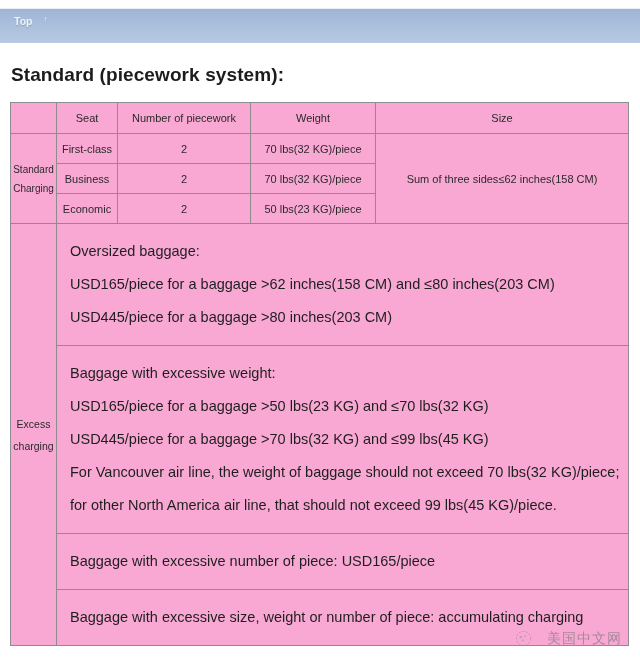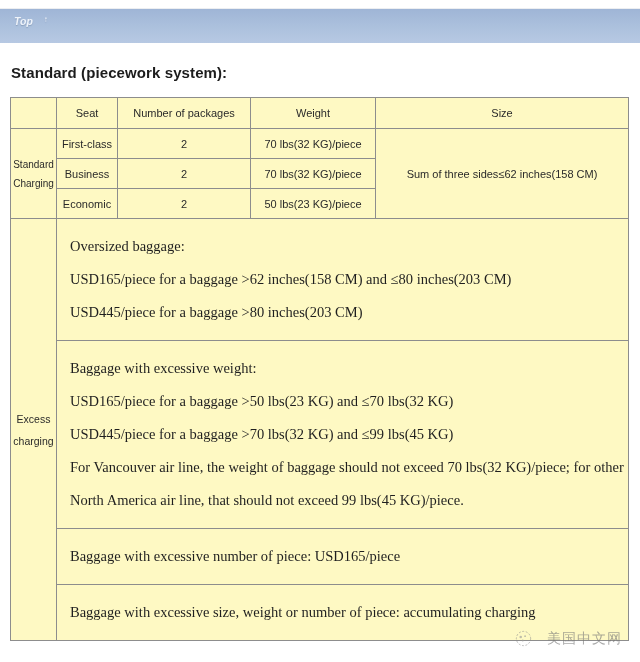--- a/index.html
+++ b/index.html
@@ -47,50 +47,49 @@
   .header-top-link {
     display: flex;
     align-items: flex-start;
     gap: 11px;
     font-size: 10.5px;
     font-weight: bold;
     color: #eef3fa;
     margin-bottom: 10px;
     text-shadow: 0 1px 1px rgba(90,110,140,0.4);
     white-space: nowrap;
-    font-style: italic;
   }
   .arrow-up-icon {
     font-size: 8px;
     line-height: 10px;
     color: #eef3fa;
   }
 
   
   .section-heading {
-    font-size: 15px;
+    font-size: 19px;
     font-weight: bold;
     color: #1c1c1c;
     margin: 21px 0 0 11px;
     letter-spacing: 0.1px;
   }
 
   
   .table-wrap {
     margin: 16px 11px 0 10px;
   }
   table.baggage-table {
     border-collapse: collapse;
     width: 618px;
     table-layout: fixed;
   }
   table.baggage-table td {
     border: 1px solid #8d8d8d;
     vertical-align: middle;
-    background: #fef9c3;
+    background: #f9a8d4;
   }
 
   
   .col-label   { width: 46px;  }
   .col-seat    { width: 61px;  }
   .col-pkgs    { width: 133px; }
   .col-weight  { width: 125px; }
   .col-size    { width: 253px; }
 
   .cell-center {
@@ -117,21 +116,20 @@
 
   
   .body-cell {
     font-size: 14.5px;
     color: #1f1f1f;
     padding: 11px 0 11px 13px;
     line-height: 33px;
   }
   .body-cell p {
     margin: 0;
-    font-family: Liberation Serif, serif;
   }
 
   .excess-label {
     text-align: center;
     font-size: 10.5px;
     color: #2a2a2a;
     line-height: 22px;
     vertical-align: middle;
   }
   .excess-label .ln { display: block; white-space: nowrap; }
@@ -179,21 +177,21 @@
       <col class="col-seat">
       <col class="col-pkgs">
       <col class="col-weight">
       <col class="col-size">
     </colgroup>
 
     <tbody>
         <tr>
       <td class="cell-center hdr-cell blank-cell"></td>
       <td class="cell-center hdr-cell">Seat</td>
-      <td class="cell-center hdr-cell">Number of packages</td>
+      <td class="cell-center hdr-cell">Number of piecework</td>
       <td class="cell-center hdr-cell">Weight</td>
       <td class="cell-center hdr-cell">Size</td>
     </tr>
 
     <tr>
       <td class="side-label" rowspan="3">
         <span class="ln">Standard</span>
         <span class="ln">Charging</span>
       </td>
       <td class="cell-center data-cell">First-class</td>

